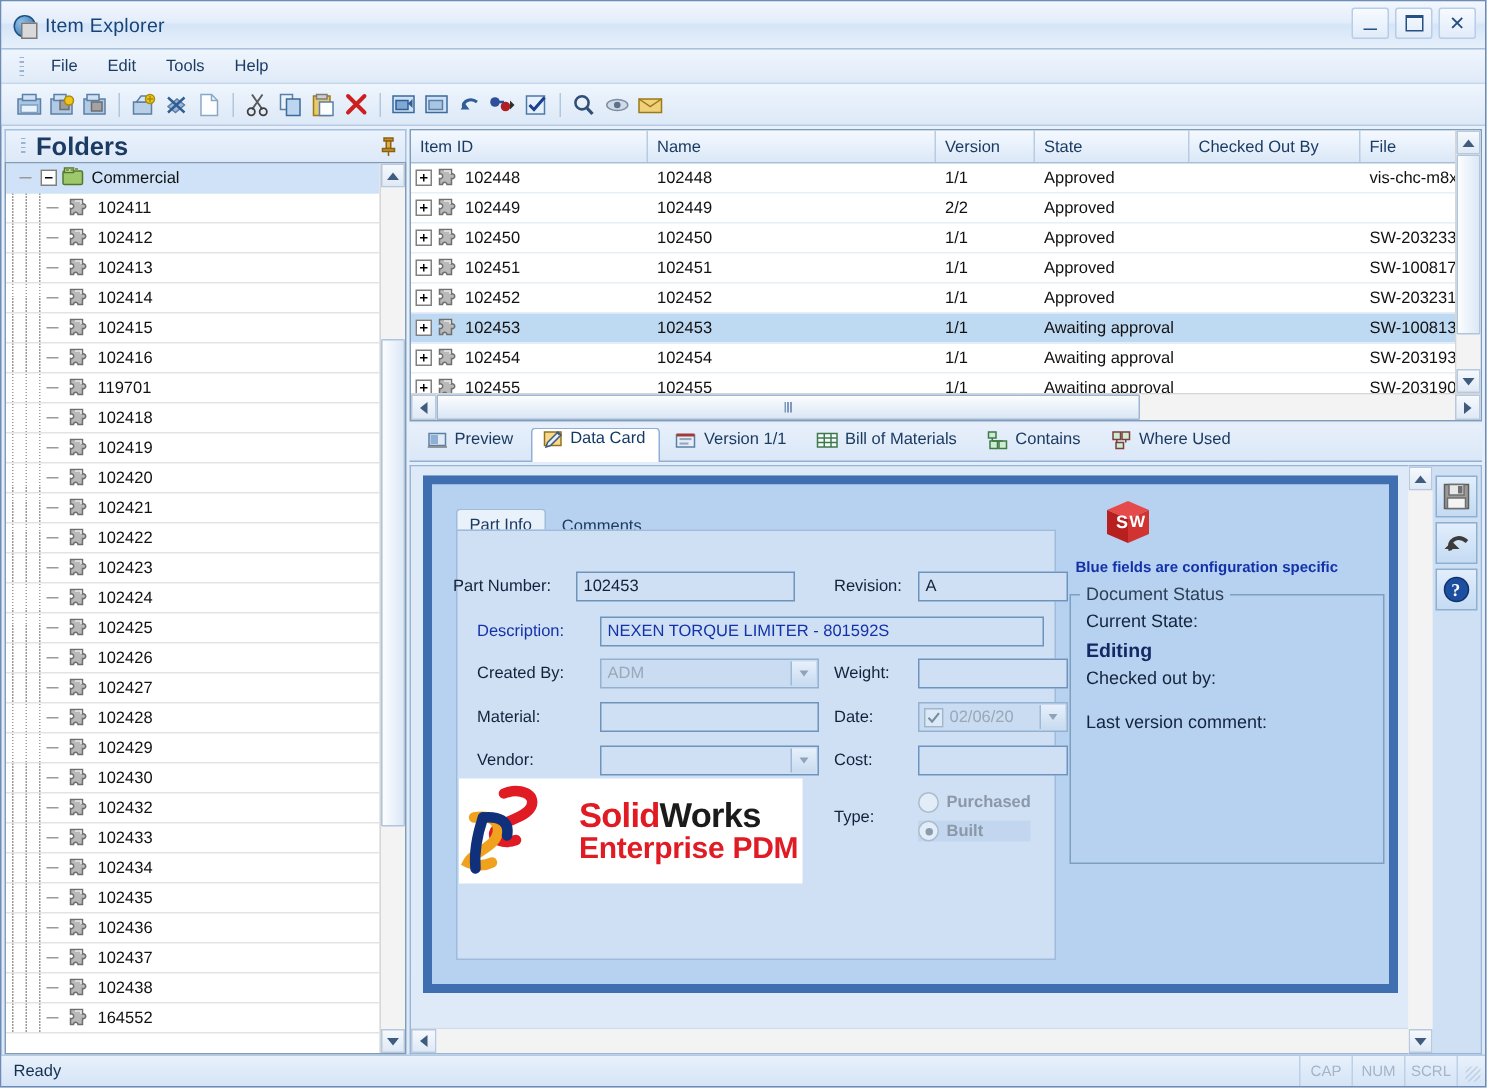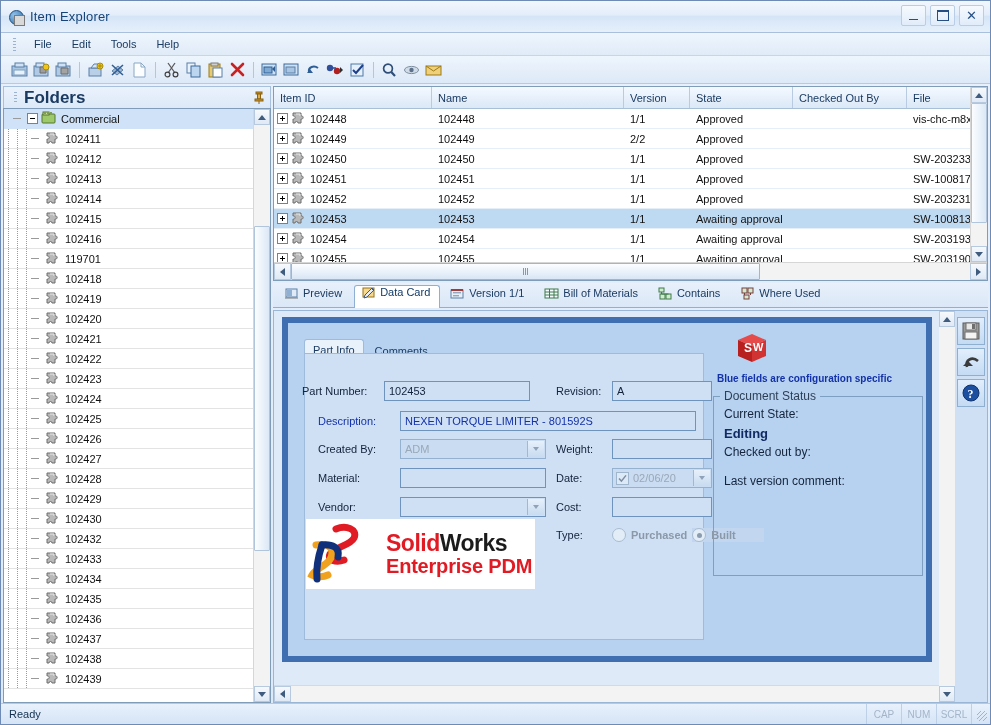--- a/index.html
+++ b/index.html
@@ -850,21 +850,21 @@
             </div>
             <div class="trow">
               <span class="guide line"></span>
               <span class="guide line"></span>
               <span class="guide line"></span>
               <span class="elbow"></span>
               <span class="pico"><svg width="16" height="14">
                   <path d="M4 2h6v3a1.6 1.6 0 1 1 0 3v4H7a1.5 1.5 0 1 0-3 0H2V8a1.6 1.6 0 1 0 0-3V2z" fill="#b9b9b9" stroke="#6f6f6f"></path>
                   <path d="M5 3h4v2" fill="none" stroke="#e9e9e9"></path>
                 </svg></span>
-              <span class="tlabel">102439</span>
+              <span class="tlabel">164552</span>
             </div>
           </div>
         <div class="vscroll">
           <div class="sbtn">
               <i class="arrw up"></i>
             </div>
           <div class="strack">
             <div class="sthumb" style="top:18%;height:58%"></div>
           </div>
           <div class="sbtn">
@@ -1163,21 +1163,21 @@
                 <span class="fld combo" style="width:146px">
                   <span></span>
                   <span class="arrow">
                       <i></i>
                     </span>
                 </span>
               </div>
 
               <div class="row" style="left:268px;top:205px;">
                 <span class="lbl" style="width:56px">Type:</span>
-                <span style="display:flex;flex-direction:row;gap:5px">
+                <span style="display:flex;flex-direction:column;gap:5px">
                   <span class="radiorow">
                     <span class="radio"></span>
                     <b>Purchased</b>
                   </span>
                   <span class="radiorow hl">
                     <span class="radio">
                         <i></i>
                       </span>
                     <b>Built</b>
                   </span>

